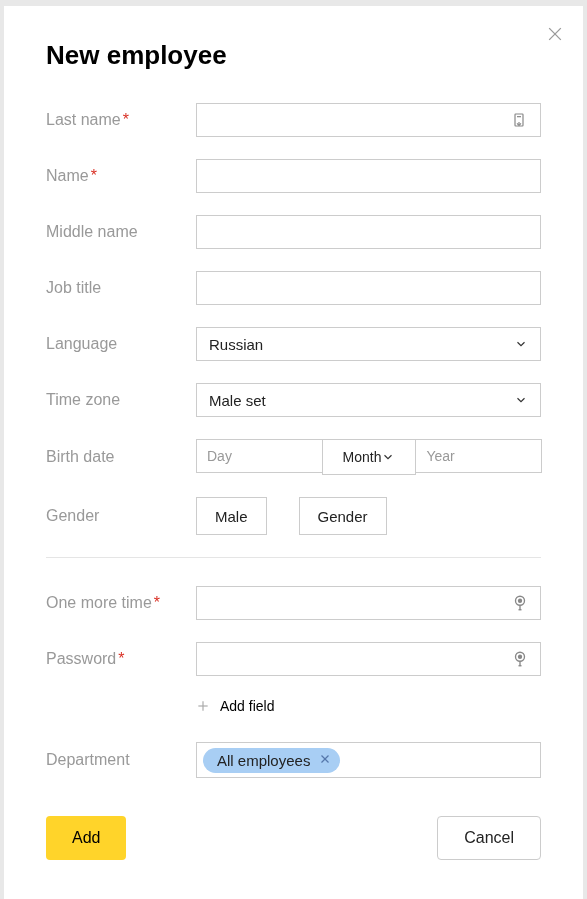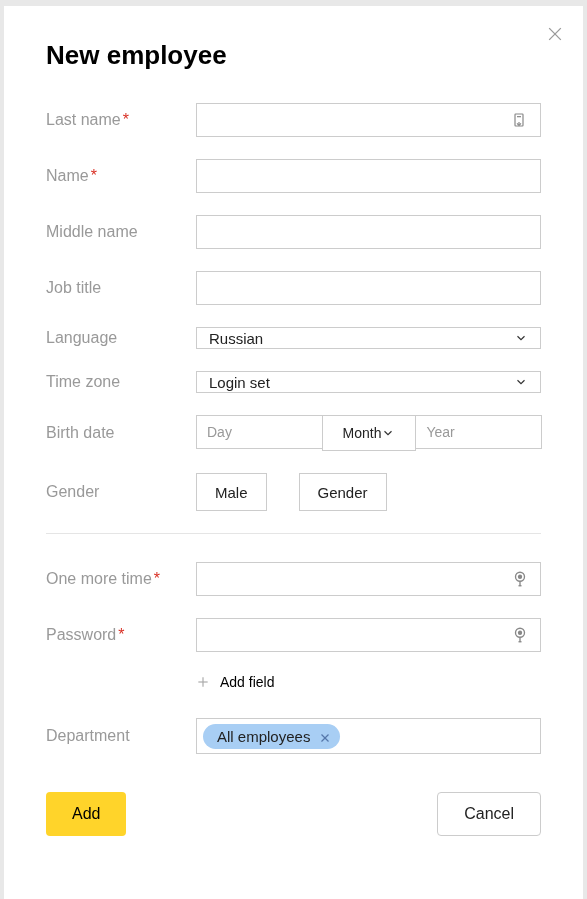--- a/index.html
+++ b/index.html
@@ -52,21 +52,21 @@
     width: 100%;
     height: 34px;
     border: 1px solid #ccc;
     padding: 0 10px;
     font-size: 14px;
     color: #222;
     background: #fff;
   }
   .select {
     width: 100%;
-    height: 22px;
+    height: 34px;
     border: 1px solid #ccc;
     padding: 0 12px;
     font-size: 15px;
     color: #222;
     background: #fff;
     display: flex;
     align-items: center;
     justify-content: space-between;
     cursor: pointer;
   }
@@ -145,21 +145,21 @@
     display: flex;
     align-items: center;
   }
   .chip {
     background: #a8cef4;
     border-radius: 16px;
     padding: 4px 8px 4px 14px;
     font-size: 15px;
     color: #222;
     display: inline-flex;
-    align-items: flex-end;
+    align-items: flex-start;
   }
   .chip-remove {
     width: 14px; height: 14px;
     margin-left: 8px;
     color: #5577aa;
     cursor: pointer;
   }
   .chip-remove svg { width: 100%; height: 100%; display:block; }
   .actions {
     display: flex;
@@ -258,21 +258,21 @@
             </svg>
         </span>
       </div>
     </div>
   </div>
 
   <div class="form-row">
     <div class="label">Time zone</div>
     <div class="control">
       <div class="select">
-        <span>Login set</span>
+        <span>Male set</span>
         <span class="chevron-icon">
           <svg viewBox="0 0 24 24" fill="none" stroke="currentColor" stroke-width="2">
               <polyline points="6 9 12 15 18 9"></polyline>
             </svg>
         </span>
       </div>
     </div>
   </div>
 
   <div class="form-row">

